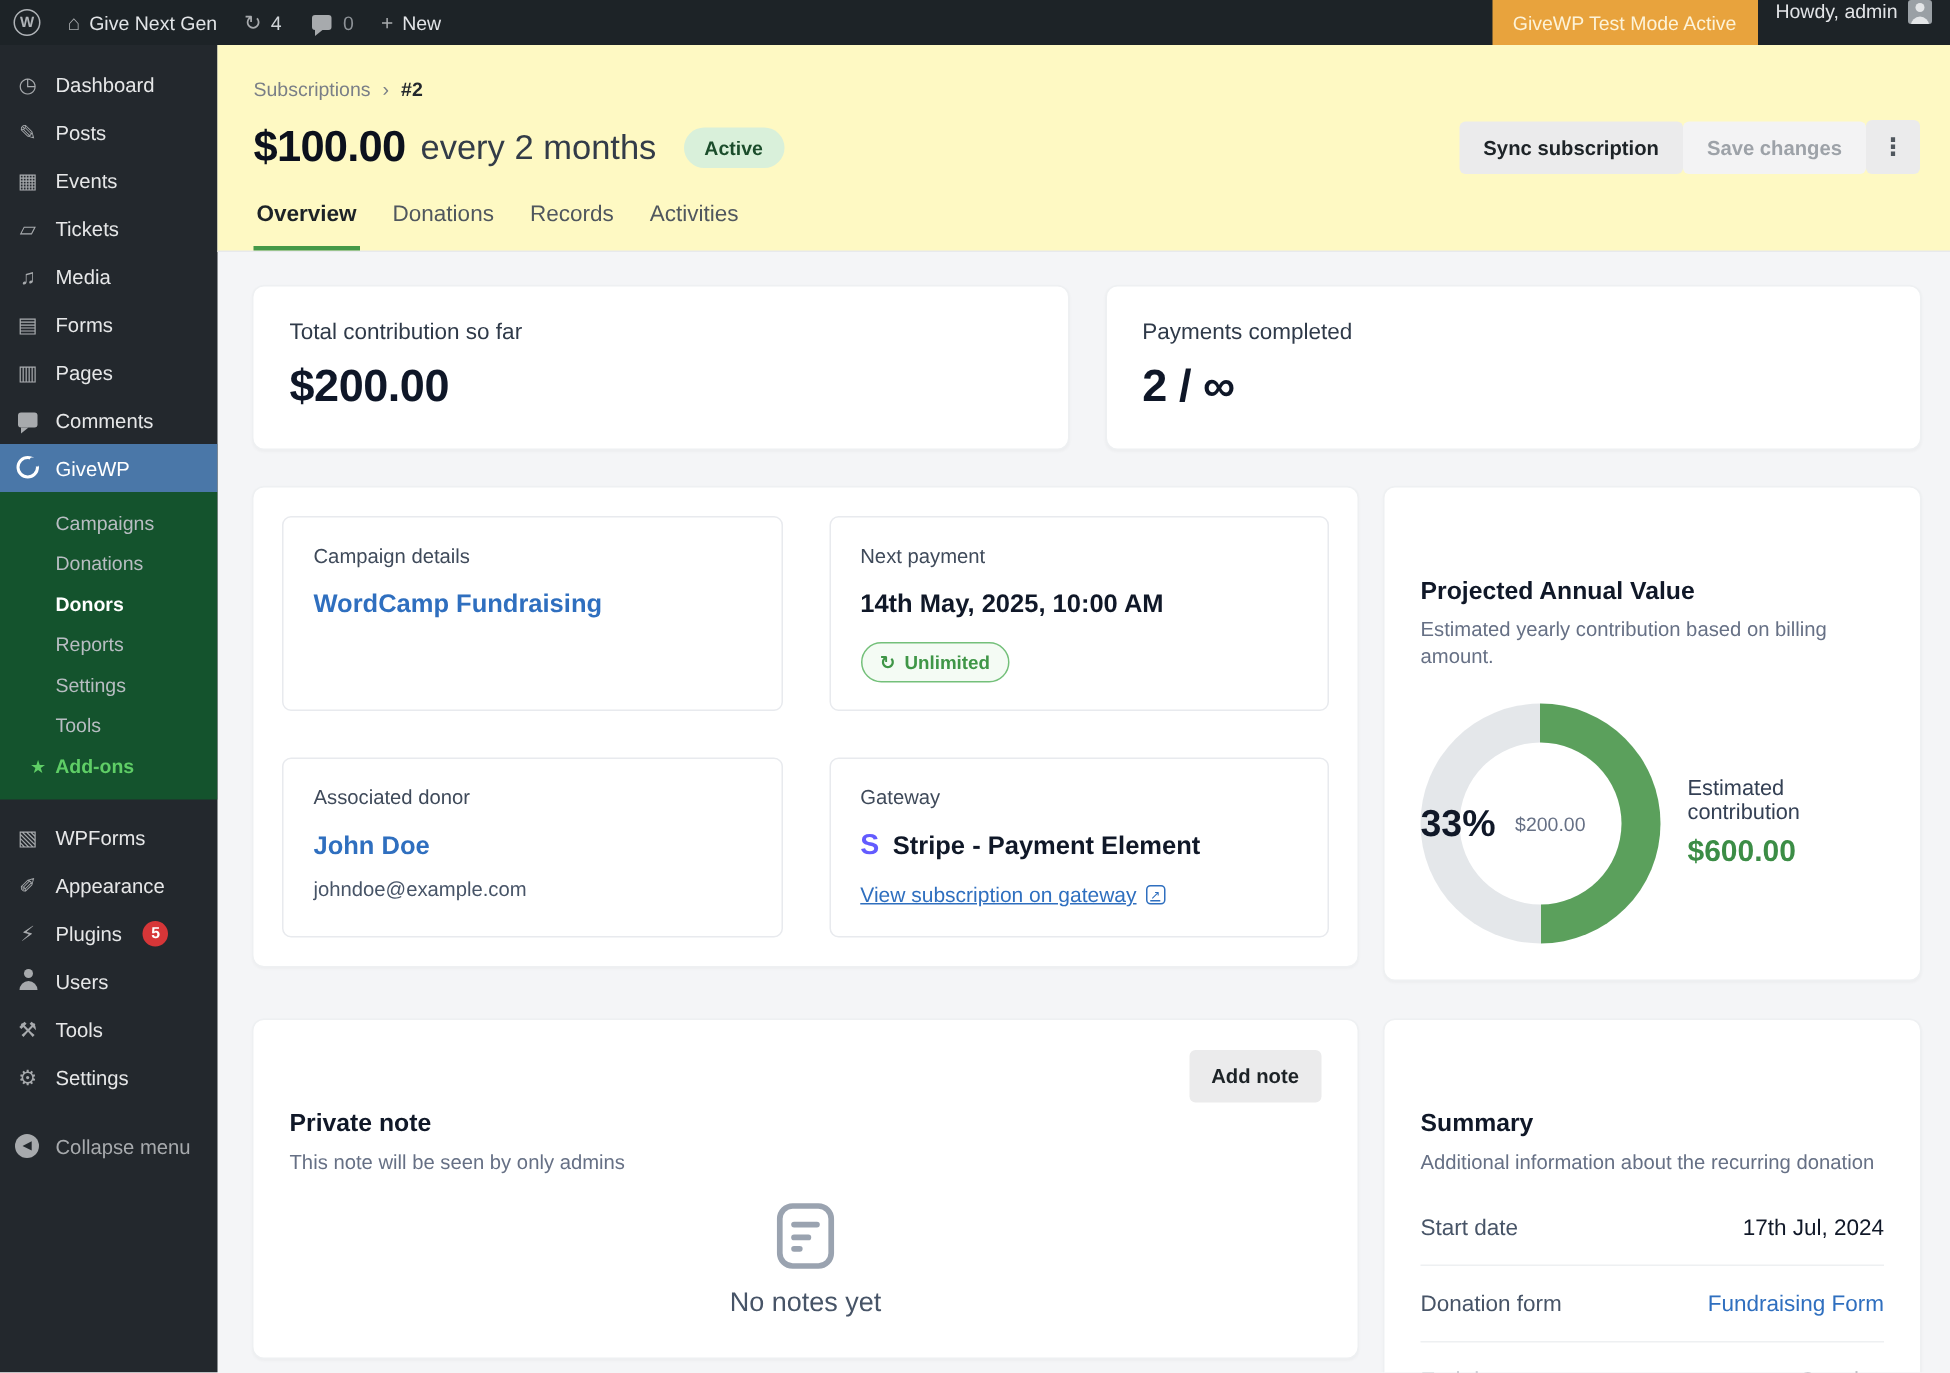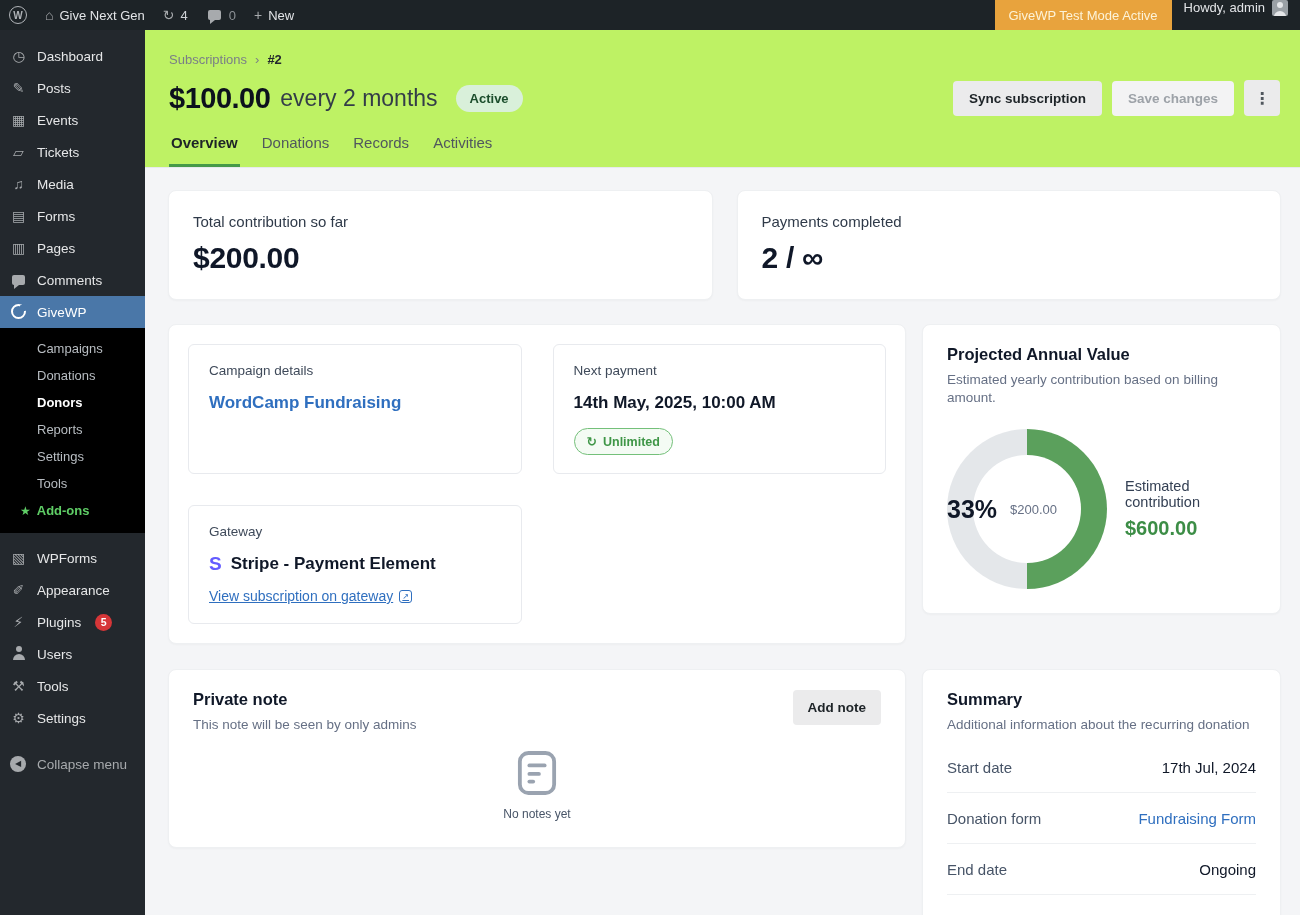--- a/index.html
+++ b/index.html
@@ -39,21 +39,21 @@
 
   
   .sidebar { width: 145px; background: #23282d; flex: none; padding-top: 10px; overflow: hidden; }
   .menu-item {
     height: 32px; display: flex; align-items: center; gap: 10px;
     padding: 0 10px; color: #e6e7e8; font-size: 13.5px; cursor: pointer;
   }
   .menu-icon { width: 17px; text-align: center; color: #a7aaad; font-size: 14px; line-height: 1; flex: none; }
   .menu-item.current { background: #4a77a8; color: #fff; }
   .menu-item.current .menu-icon { color: #fff; }
-  .submenu { background: #000000; padding: 7px 0 9px; }
+  .submenu { background: #14532d; padding: 7px 0 9px; }
   .submenu-item {
     height: 27px; display: flex; align-items: center; padding: 0 10px 0 37px;
     color: #b8bdc2; font-size: 13px; cursor: pointer;
   }
   .submenu-item.active { color: #fff; font-weight: bold; }
   .submenu-item.addons { color: #5fce66; font-weight: bold; gap: 6px; padding-left: 20px; }
   .addon-star { font-size: 12px; }
   .lower { margin-top: 9px; }
   .count-badge {
     min-width: 17px; height: 17px; border-radius: 9px; background: #d63638; color: #fff;
@@ -69,32 +69,32 @@
   .icon-bubble { width: 13px; height: 10px; background: #a7aaad; border-radius: 2px; position: relative; display: inline-block; margin: 0 2px; }
   .icon-bubble::after { content: ""; position: absolute; left: 2px; bottom: -4px; border-top: 4px solid #a7aaad; border-right: 5px solid transparent; }
   .icon-person { width: 14px; height: 14px; position: relative; display: inline-block; }
   .icon-person::before { content: ""; position: absolute; top: 0; left: 4px; width: 6px; height: 6px; border-radius: 50%; background: #a7aaad; }
   .icon-person::after { content: ""; position: absolute; bottom: 0; left: 1px; width: 12px; height: 6px; border-radius: 6px 6px 0 0; background: #a7aaad; }
   .icon-givewp { width: 15px; height: 15px; border: 2px solid #fff; border-radius: 50%; position: relative; display: inline-block; }
   .icon-givewp::after { content: ""; position: absolute; top: -1px; right: -2px; width: 6px; height: 6px; background: #4a77a8; border-radius: 1px; }
 
   
   .main { flex: 1; display: flex; flex-direction: column; min-width: 0; }
-  .page-header { background: #bef264; padding: 22px 20px 0 24px; border-bottom: 1px solid #e7e9ec; }
+  .page-header { background: #fef9c3; padding: 22px 20px 0 24px; border-bottom: 1px solid #e7e9ec; }
   .breadcrumb { font-size: 13px; color: #7a7f87; display: flex; gap: 8px; align-items: center; }
   .breadcrumb .crumb-current { color: #23282d; font-weight: bold; }
   .title-row { display: flex; align-items: center; margin-top: 13px; }
   .title-group { display: flex; align-items: center; gap: 10px; }
   .title-amount { font-size: 29px; font-weight: 800; color: #0c111d; letter-spacing: -0.5px; }
   .title-freq { font-size: 23px; font-weight: 500; color: #333c48; }
   .status-pill {
     background: #d9f0da; color: #1b4d2b; font-size: 13px; font-weight: bold;
     padding: 6px 14px; border-radius: 999px; margin-left: 8px;
   }
-  .header-actions { margin-left: auto; display: flex; gap: 10px; align-items: center; }
+  .header-actions { margin-left: auto; display: flex; align-items: center; }
   .btn { border: none; border-radius: 4px; font-family: inherit; font-size: 13.5px; font-weight: 600; cursor: pointer; }
   .btn-sync { background: #ebebec; color: #1d2327; padding: 10px 16px; }
   .btn-save { background: #f3f3f4; color: #9da2a8; padding: 10px 16px; }
   .btn-more { background: #ebebec; color: #50575e; width: 36px; height: 36px; font-size: 16px; font-weight: bold; }
   .tabs { display: flex; gap: 20px; margin-top: 18px; }
   .tab { font-size: 15px; color: #50575e; padding: 0 2px 13px; border-bottom: 3px solid transparent; cursor: pointer; }
   .tab.active { color: #1d2327; font-weight: bold; border-bottom-color: #459948; }
 
   .content { flex: 1; padding: 22px 19px 0 23px; overflow: hidden; }
 
@@ -120,40 +120,40 @@
     font-size: 12.5px; font-weight: bold; padding: 5px 12px; border-radius: 999px;
   }
   .donor-email { font-size: 13.5px; color: #475467; margin-top: 11px; }
   .gateway-name-row { display: flex; align-items: center; gap: 9px; margin-top: 14px; }
   .stripe-s { color: #635bff; font-size: 19px; font-weight: 800; }
   .gateway-name { font-size: 17px; font-weight: bold; color: #101828; }
   .gateway-link { display: inline-flex; align-items: center; gap: 6px; margin-top: 13px; font-size: 14px; color: #2f6fbf; text-decoration: underline; cursor: pointer; text-align: center; }
   .ext-box { width: 13px; height: 13px; border: 1.4px solid #2f6fbf; border-radius: 3px; font-size: 8px; display: inline-flex; align-items: center; justify-content: center; text-decoration: none; }
 
   .projected-card { padding: 20px 24px 24px; }
-  .card-title { font-size: 16.5px; font-weight: bold; color: #101828; }
+  .card-title { font-size: 16.5px; font-weight: bold; color: #101828; margin-top: 40px; }
   .card-subtitle { font-size: 13.5px; color: #667085; margin-top: 7px; line-height: 1.35; }
   .donut-row { display: flex; align-items: center; gap: 18px; margin-top: 22px; }
   .donut {
     --pct: 50;
     width: 160px; height: 160px; border-radius: 50%; flex: none; position: relative;
     background: conic-gradient(#5ba05c calc(var(--pct) * 1%), #e4e7ea 0);
   }
   .donut::before { content: ""; position: absolute; inset: 26px; background: #fff; border-radius: 50%; }
   .donut-center { position: absolute; inset: 0; display: flex; flex-direction: row; align-items: center; justify-content: flex-start; gap: 13px; }
   .donut-pct { font-size: 25px; font-weight: bold; color: #101828; }
   .donut-sub { font-size: 13px; color: #667085; }
   .legend-label { font-size: 14.5px; color: #344054; }
   .legend-value { font-size: 20px; font-weight: bold; color: #3c8d46; margin-top: 7px; }
 
   .note-card { padding: 20px 24px 26px; }
   .note-header { display: flex; align-items: flex-start; }
   .btn-addnote { background: #ebebec; color: #1d2327; padding: 10px 15px; margin-left: auto; }
   .note-empty { display: flex; flex-direction: column; align-items: center; margin-top: 16px; }
-  .note-empty-text { font-size: 12px; color: #475467; margin-top: 11px; }
+  .note-empty-text { font-size: 18px; color: #475467; margin-top: 11px; }
 
   .summary-card { padding: 20px 24px 10px; }
   .summary-rows { margin-top: 8px; }
   .summary-row { display: flex; align-items: center; justify-content: space-between; padding: 17px 0 16px; border-bottom: 1px solid #eef0f2; }
   .summary-row:last-child { border-bottom: 1px solid #eef0f2; }
   .sum-label { font-size: 15px; color: #475467; }
   .sum-value { font-size: 15px; font-weight: normal; color: #101828; }
   .sum-value.link { color: #2f6fbf; cursor: pointer; }
 </style>
 </head>
@@ -323,20 +323,25 @@
               <div class="detail-label">Campaign details</div>
               <a class="detail-link">WordCamp Fundraising</a>
             </div>
             <div class="detail-card">
               <div class="detail-label">Next payment</div>
               <div class="detail-value">14th May, 2025, 10:00 AM</div>
               <span class="pill-unlimited">
                 <span>↻</span>
                 <span>Unlimited</span>
               </span>
+            </div>
+            <div class="detail-card">
+              <div class="detail-label">Associated donor</div>
+              <a class="detail-link">John Doe</a>
+              <div class="donor-email">johndoe@example.com</div>
             </div>
             <div class="detail-card">
               <div class="detail-label">Gateway</div>
               <div class="gateway-name-row">
                 <span class="stripe-s">S</span>
                 <span class="gateway-name">Stripe - Payment Element</span>
               </div>
               <a class="gateway-link">
                 <span>View subscription on gateway</span>
                 <span class="ext-box">↗</span>

